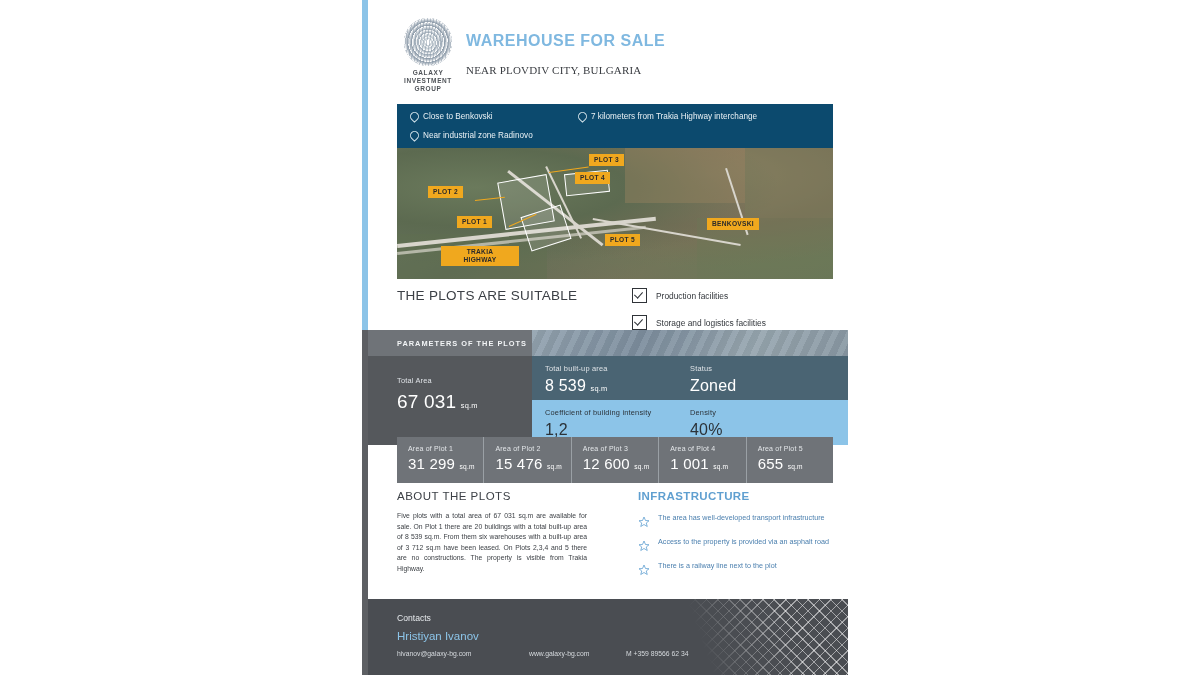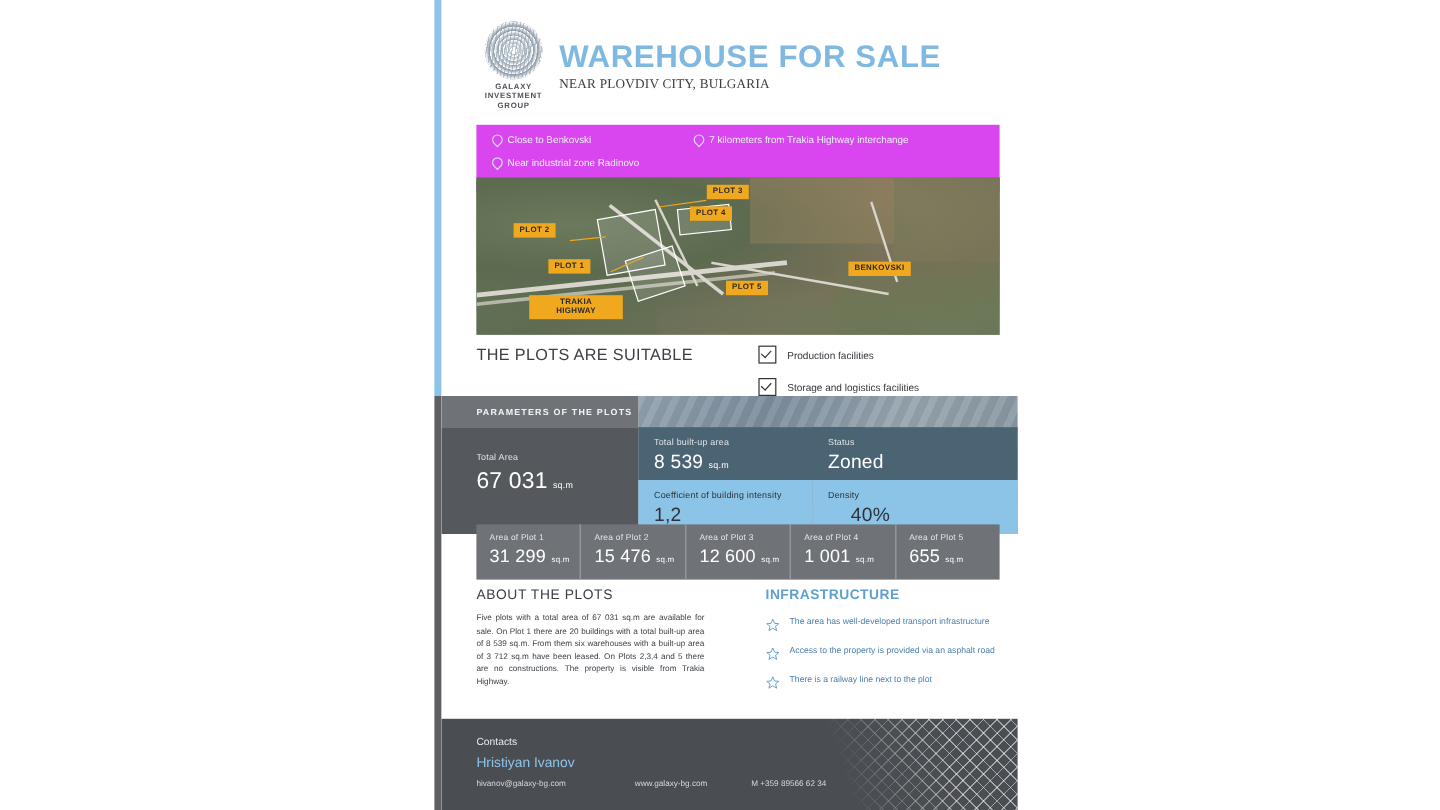--- a/index.html
+++ b/index.html
@@ -60,39 +60,39 @@
   .logo-text {
     margin-top: 3px;
     font-size: 6.5px;
     letter-spacing: .6px;
     color: #4f5358;
     line-height: 8px;
     font-weight: bold;
   }
   .title-main {
     position: absolute; left: 98px; top: 32px;
-    font-size: 26px; font-weight: bold; letter-spacing: .5px;
+    font-size: 16px; font-weight: bold; letter-spacing: .5px;
     color: #7fb8e0;
   }
   .title-sub {
     position: absolute; left: 98px; top: 64px;
     font-size: 11px; letter-spacing: .2px;
     color: #3a3d42;
     font-family: Liberation Serif, serif;
   }
 
   
   .mapwrap {
     position: absolute;
     left: 29px; top: 104px;
     width: 436px; height: 175px;
   }
   .map-facts {
     position: absolute; left: 0; top: 0; width: 436px; height: 56px;
-    background: #d946ef;
+    background: #0c4a6e;
     color: #e9f1f5;
     font-size: 8.2px;
   }
   .fact {
     position: absolute;
     display: flex; align-items: center; gap: 5px;
   }
   .fact.f1 { left: 12px; top: 8px; }
   .fact.f2 { left: 180px; top: 8px; align-items: flex-end; }
   .fact.f3 { left: 12px; top: 27px; }
@@ -415,21 +415,21 @@
           <div class="p-label">Coefficient of building intensity</div>
           <div style="margin-top:4px;">
             <span class="p-value">1,2</span>
           </div>
         </div>
       </div>
 
       <div class="cell-d">
         <div class="cell-inner">
           <div class="p-label">Density</div>
-          <div style="margin-top:4px;margin-left:19px;">
+          <div style="margin-top:4px;">
             <span class="p-value">40%</span>
           </div>
         </div>
       </div>
     </div>
 
     <div class="plotsrow">
       <div class="plot-cell">
         <div class="p-label">Area of Plot 1</div>
         <div style="margin-top:3px;">

